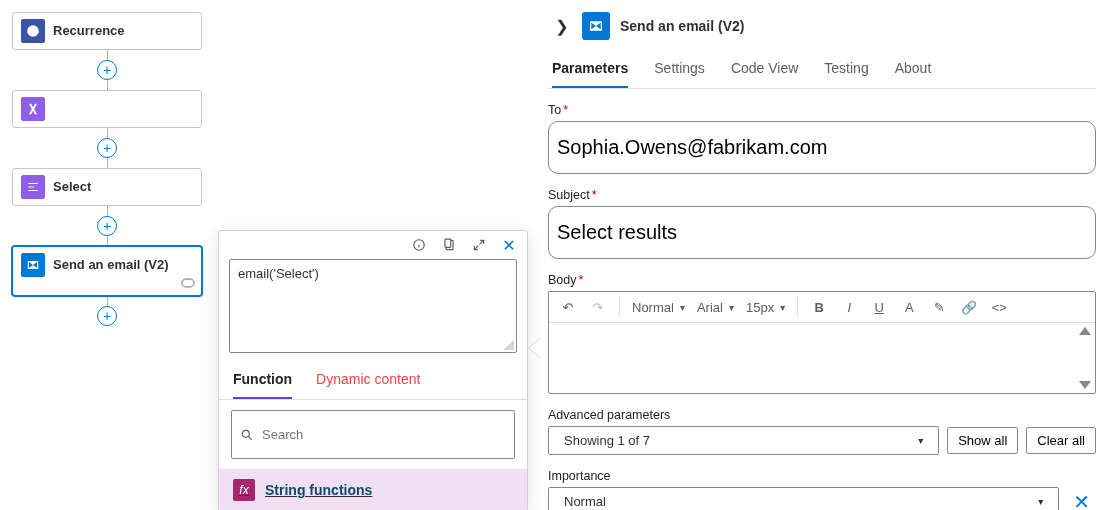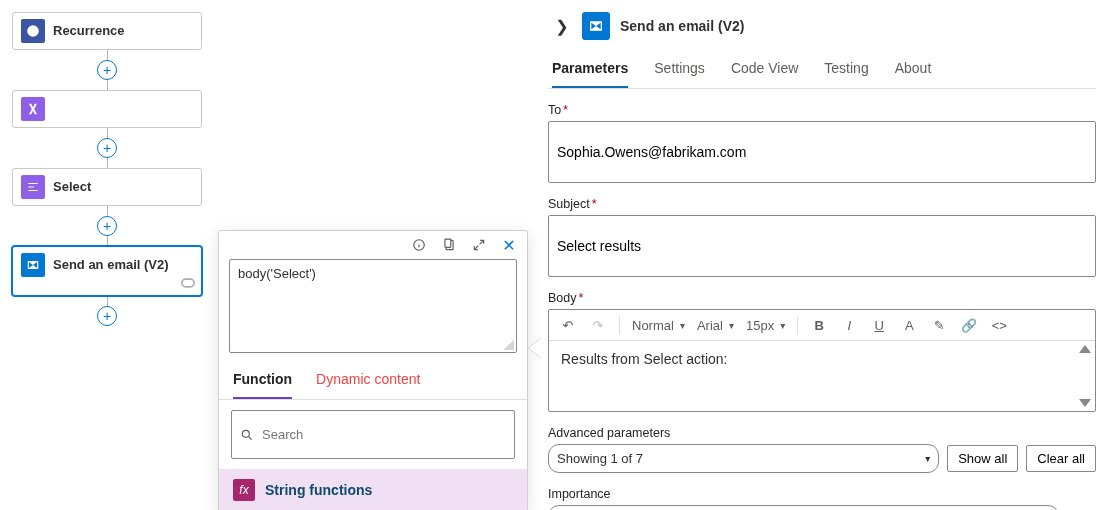--- a/index.html
+++ b/index.html
@@ -26,49 +26,49 @@
   .expr-toolbar .ico { width: 16px; height: 16px; color: #605e5c; display:flex; align-items:center; justify-content:center; }
   .expr-toolbar .ico.close { color: #0078d4; font-size: 16px; }
   .expr-text { margin: 0 10px 8px; border: 1px solid #8a8886; border-radius: 2px; min-height: 94px; padding: 6px 8px; font-family: Consolas, monospace; font-size: 13px; position: relative; resize: none; }
   .expr-text::after { content:""; position:absolute; right:2px; bottom:2px; width:10px; height:10px; background: linear-gradient(135deg, transparent 50%, #8a8886 50%); opacity:.35; }
   .expr-tabs { display: flex; gap: 24px; padding: 4px 14px 0; border-bottom: 1px solid #e1dfdd; }
   .expr-tab { font-size: 14px; color: #ef4444; padding: 6px 0 10px; }
   .expr-tab.active { color: #242424; font-weight: 600; border-bottom: 2px solid #6841c9; }
   .search-row { padding: 10px 12px 6px; }
   .search-box { border: 1px solid #8a8886; border-radius: 2px; display: flex; align-items: center; padding: 16px 8px; gap: 8px; }
   .search-box input { border: none; outline: none; font-size: 13px; flex: 1; }
-  .fn-row { display: flex; align-items: center; gap: 10px; padding: 10px 14px; background: #f1dff3; margin-top: 4px; }
+  .fn-row { display: flex; align-items: center; gap: 10px; padding: 10px 14px; background: #f1dff3; margin-top: 4px; text-decoration: underline; }
   .fn-badge { width: 22px; height: 22px; background: #a6266e; border-radius: 2px; color: #fff; display:flex; align-items:center; justify-content:center; font-style: italic; font-size: 12px; }
   .fn-row .t { font-size: 14px; font-weight: 600; color: #0c4a6e; }
 
   
   .cfg { position: absolute; left: 548px; top: 6px; right: 4px; }
   .cfg-header { display: flex; align-items: center; gap: 10px; padding: 6px 4px 8px; }
   .collapse { width: 20px; height: 20px; display:flex; align-items:center; justify-content:center; color:#323130; font-size:16px; }
   .hdr-icon { width: 28px; height: 28px; background: #0078d4; border-radius: 3px; display:flex; align-items:center; justify-content:center; }
   .hdr-icon svg { width:16px; height:16px; fill:#fff; }
   .hdr-title { font-size: 14px; font-weight: 600; }
   .cfg-tabs { display: flex; gap: 26px; padding: 6px 4px 0; border-bottom: 1px solid #e1dfdd; }
   .cfg-tab { font-size: 14px; color: #605e5c; padding: 6px 0 10px; }
   .cfg-tab.active { color: #242424; font-weight: 600; border-bottom: 2px solid #0f6cbd; }
   .field { margin-top: 14px; }
   .field-label { font-size: 12.5px; color: #242424; margin-bottom: 4px; }
   .req { color: #a80000; margin-left: 2px; }
-  .field-input { width: 100%; border: 1px solid #8a8886; border-radius: 2px; padding: 22px 8px; font-size: 14px; }
+  .field-input { width: 100%; border: 1px solid #8a8886; border-radius: 10px; padding: 14px 8px; font-size: 20px; }
   .rte { border: 1px solid #8a8886; border-radius: 2px; }
   .rte-toolbar { display:flex; align-items:center; gap:12px; padding: 6px 10px; border-bottom: 1px solid #e1dfdd; color:#605e5c; font-size:13px; }
   .rte-toolbar .grp { display:flex; align-items:center; gap:6px; }
   .rte-toolbar .sep { width:1px; height:18px; background:#e1dfdd; }
   .rte-toolbar .ico { width:18px; display:inline-flex; justify-content:center; }
   .rte-body { position:relative; padding: 10px 12px 28px; font-size: 14px; min-height: 70px; }
   .rte-body .tri { position:absolute; right:4px; width:0;height:0; border-left:6px solid transparent; border-right:6px solid transparent; }
   .tri.up { top:4px; border-bottom:8px solid #8a8886; }
   .tri.dn { bottom:4px; border-top:8px solid #8a8886; }
   .sel-row { display:flex; align-items:center; gap:8px; }
-  .select { flex:1; border:1px solid #8a8886; border-radius:11px; padding:6px 8px; display:flex; justify-content:space-between; align-items:center; font-size:13px; }
+  .select { flex:1; border:1px solid #8a8886; border-radius:2px; padding:6px 15px; display:flex; justify-content:space-between; align-items:center; font-size:13px; }
   .btn { border:1px solid #8a8886; border-radius:2px; background:#fff; padding:5px 10px; font-size:13px; }
   .closeblue { color:#0078d4; font-size:20px; padding: 0 6px; }
 
   .arrow-notch { position:absolute; left:529px; top:338px; width:0;height:0; border-top:10px solid transparent; border-bottom:10px solid transparent; border-right:12px solid #fff; filter: drop-shadow(-1px 0 0 #d0d0d0); }
 </style>
 </head>
 <body>
 
 <div class="flow-col">
   <div class="card">
@@ -142,21 +142,21 @@
           <rect x="5" y="2" width="10" height="14" rx="1" fill="#fff"></rect>
         </svg>
       </span>
     <span class="ico">
         <svg width="14" height="14" viewBox="0 0 24 24" fill="none" stroke="#605e5c" stroke-width="2">
           <path d="M14 4h6v6M10 20H4v-6M20 4l-7 7M4 20l7-7"></path>
         </svg>
       </span>
     <span class="ico close">✕</span>
   </div>
-  <div class="expr-text"><span>body('Select')</span></div>
+  <div class="expr-text"><span>email('Select')</span></div>
   <div class="expr-tabs">
     <div class="expr-tab active">Function</div>
     <div class="expr-tab">Dynamic content</div>
   </div>
   <div class="search-row">
     <div class="search-box">
       <svg width="14" height="14" viewBox="0 0 24 24" fill="none" stroke="#605e5c" stroke-width="2">
           <circle cx="10" cy="10" r="6"></circle>
           <path d="M20 20l-5-5"></path>
         </svg>
@@ -227,21 +227,20 @@
           </span>
         <span class="ico">
             <u>U</u>
           </span>
         <span class="ico">A</span>
         <span class="ico">✎</span>
         <span class="ico">🔗</span>
         <span class="ico">&lt;&gt;</span>
       </div>
       <div class="rte-body">
-        <span>Results from Select action:</span>
         <div class="tri up"></div>
         <div class="tri dn"></div>
       </div>
     </div>
   </div>
 
   <div class="field">
     <div class="field-label">Advanced parameters</div>
     <div class="sel-row">
       <div class="select">

